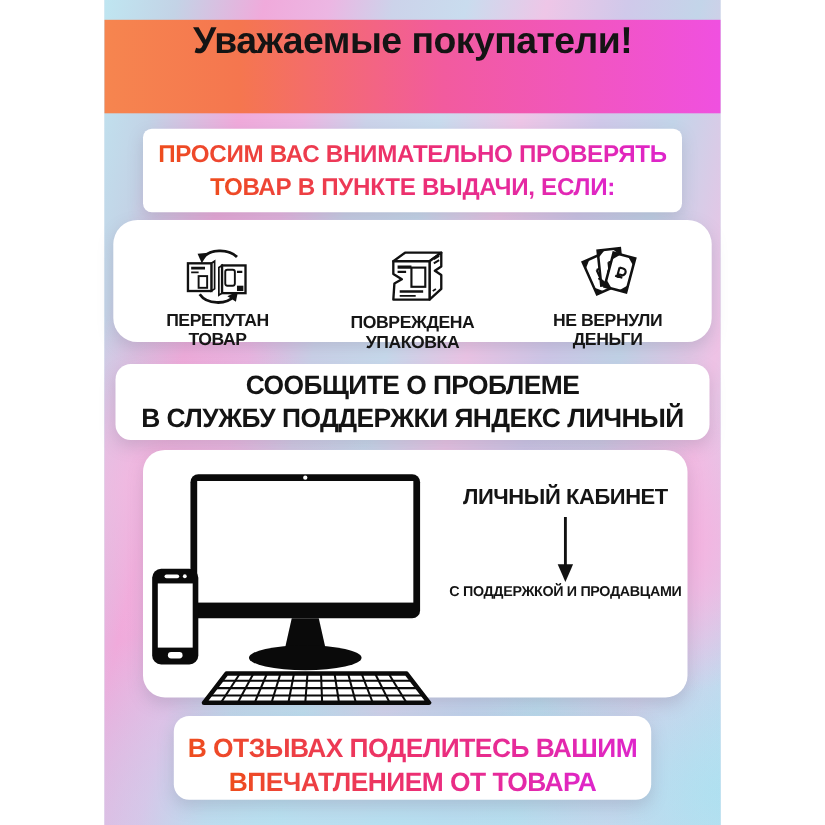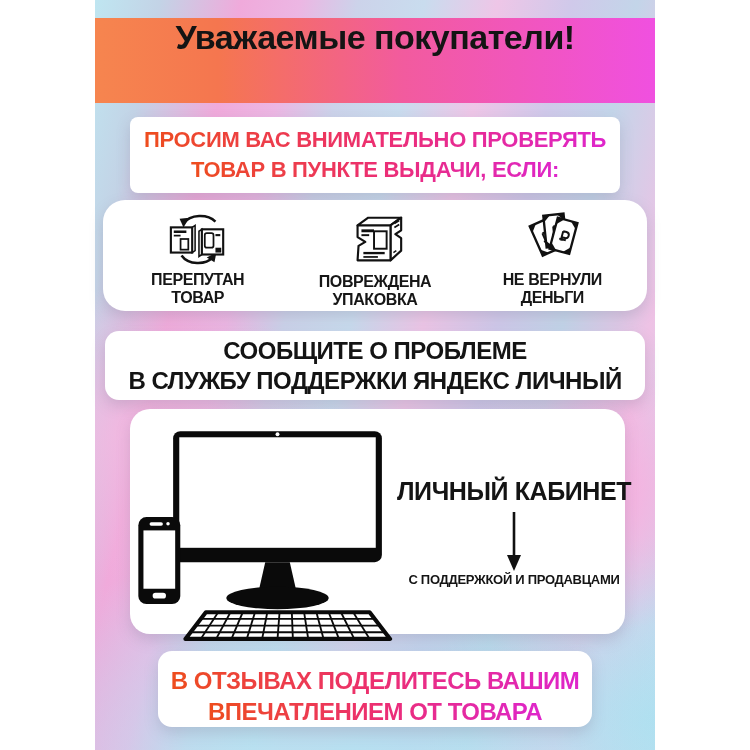--- a/index.html
+++ b/index.html
@@ -17,32 +17,32 @@
     background:linear-gradient(90deg,#f6854f 0%,#f5764f 22%,#f25b9e 55%,#f050e0 100%);
     display:flex;align-items:flex-start;justify-content:center;}
   .banner-title{font-size:34px;color:#141414;letter-spacing:-0.5px;}
   .card{position:absolute;background:#ffffff;box-shadow:0 6px 14px rgba(130,125,150,.28);}
   .grad-text{background:linear-gradient(90deg,#ee4d1d 0%,#ec2e74 52%,#de25cb 100%);
     -webkit-background-clip:text;background-clip:text;color:transparent;}
   .notice-card{left:130px;top:117px;width:490px;height:76px;border-radius:8px;
     display:flex;flex-direction:column;align-items:center;justify-content:center;}
   .notice-line{font-size:22px;line-height:30px;text-align:center;letter-spacing:-0.3px;}
   .icons-card{left:103px;top:200px;width:544px;height:111px;border-radius:22px;
-    display:flex;align-items:stretch;justify-content:space-between;padding:8px 6px;box-sizing:border-box;}
+    display:flex;align-items:stretch;justify-content:space-between;padding:20px 6px;box-sizing:border-box;}
   .reason-col{flex:1 1 0;display:flex;flex-direction:column;align-items:center;justify-content:flex-start;}
   .reason-icon{height:62px;display:flex;align-items:center;justify-content:center;margin-top:2px;}
   .reason-caption{font-size:16px;line-height:18px;color:#161616;text-align:center;letter-spacing:-0.4px;margin-top:3px;}
   .support-card{left:105px;top:331px;width:540px;height:69px;border-radius:14px;
     display:flex;flex-direction:column;align-items:center;justify-content:center;}
   .support-line{font-size:24px;line-height:30px;color:#141414;text-align:center;letter-spacing:-0.5px;}
   .guide-card{left:130px;top:409px;width:495px;height:225px;border-radius:20px;}
   .devices{position:absolute;left:2px;top:16px;}
   .guide-text{position:absolute;left:278px;top:0;width:212px;height:225px;
     display:flex;flex-direction:column;align-items:center;}
-  .account-label{margin-top:68px;font-size:25px;color:#141414;letter-spacing:-0.4px;white-space:nowrap;}
+  .account-label{margin-top:32px;font-size:20px;color:#141414;letter-spacing:-0.4px;white-space:nowrap;}
   .down-arrow{margin-top:6px;}
   .chats-label{margin-top:4px;font-size:26px;color:#141414;letter-spacing:-0.4px;}
   .chats-sub{font-size:13px;color:#141414;letter-spacing:-0.3px;white-space:nowrap;}
   .review-card{left:158px;top:651px;width:434px;height:76px;border-radius:14px;
     display:flex;flex-direction:column;align-items:center;justify-content:flex-end;}
   .review-line{font-size:24px;line-height:31px;text-align:center;letter-spacing:-0.5px;}
   svg{display:block;}
 </style>
 </head>
 <body>

